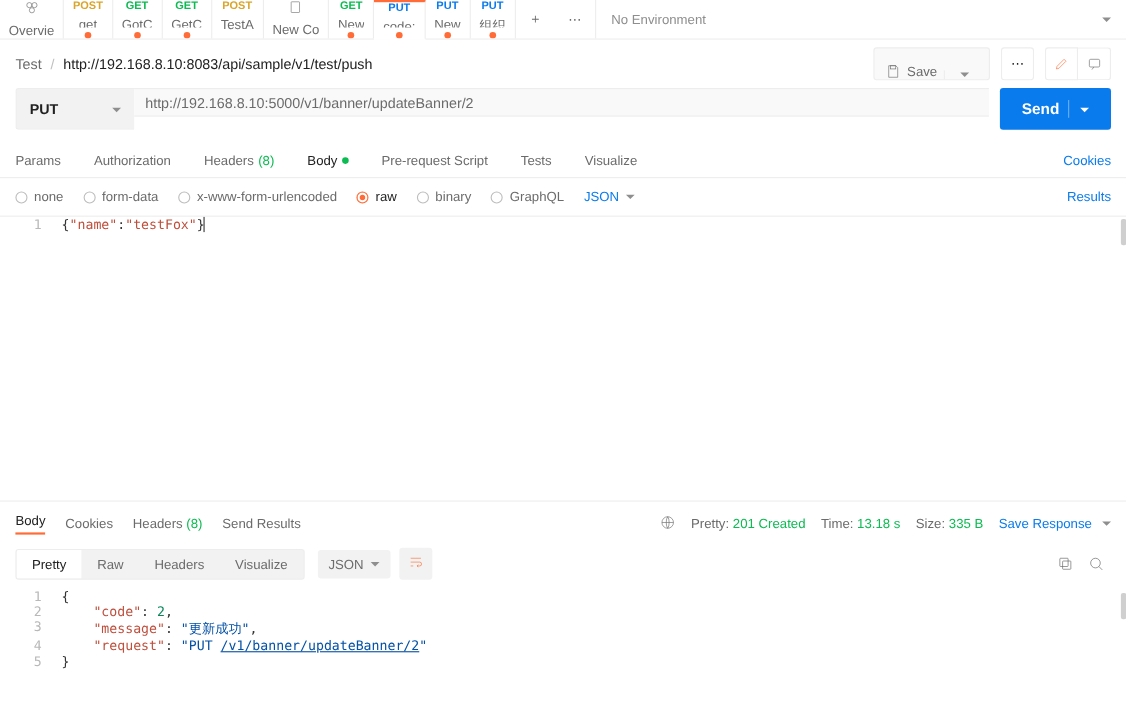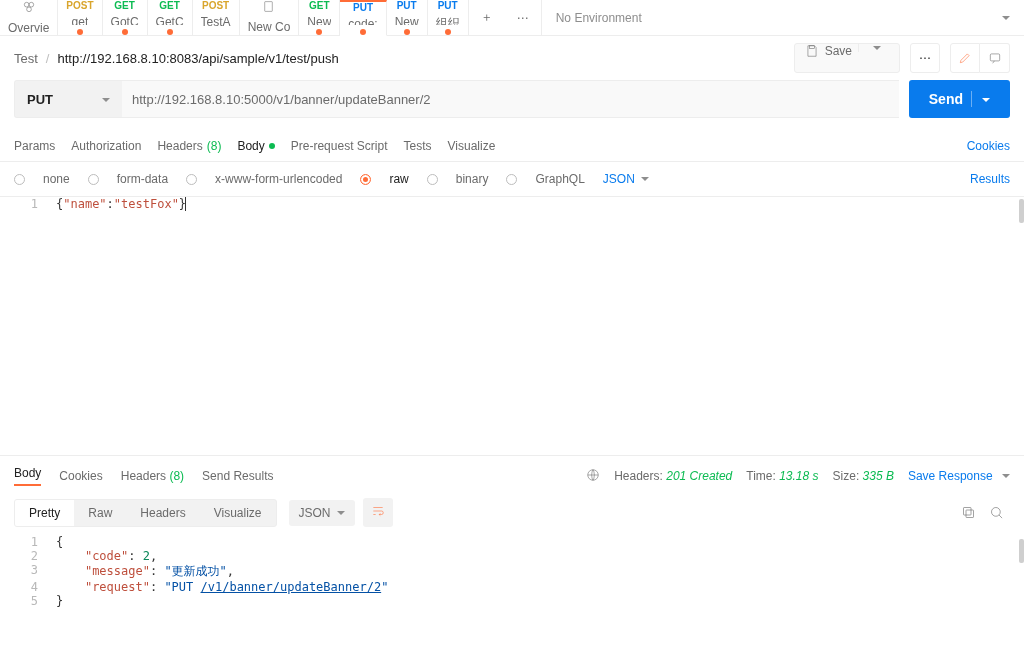--- a/index.html
+++ b/index.html
@@ -32,48 +32,48 @@
   .plus, .dots { width:36px; display:flex; align-items:center; justify-content:center; color:var(--gray); cursor:pointer; }
   .envsel { flex:1; display:flex; align-items:center; padding:0 14px; color:var(--light); border-left:1px solid var(--border); cursor:pointer; justify-content:space-between;}
   .chev::after { content:""; display:inline-block; border:4px solid transparent; border-top-color:var(--light); margin-left:6px; transform:translateY(2px); }
 
   
   .toolbar { display:flex; align-items:center; height:44px; padding:0 14px; gap:10px; }
   .crumbs { display:flex; align-items:center; gap:8px; color:var(--gray); font-size:13px; }
   .crumbs .slash { color:#c0c0c0; }
   .crumbs .name { color:var(--text); }
   .toolbar .spacer { flex:1; }
-  .btn { display:flex; align-items:flex-start; gap:6px; height:30px; padding:0 10px; border:1px solid var(--border); background:var(--bg-light); border-radius:3px; color:var(--gray); cursor:pointer; }
+  .btn { display:flex; align-items:flex-end; gap:6px; height:30px; padding:0 10px; border:1px solid var(--border); background:var(--bg-light); border-radius:3px; color:var(--gray); cursor:pointer; }
   .btn svg { width:14px; height:14px; stroke:var(--gray); fill:none; }
   .splitr { border-left:1px solid var(--border); padding:0 8px; display:flex; align-items:center; }
   .iconbtn { width:30px; height:30px; border:1px solid var(--border); border-radius:3px; display:flex; align-items:center; justify-content:center; cursor:pointer; }
   .iconbtn svg { width:14px; height:14px; stroke:var(--gray); fill:none; }
   .iconbtn.orange svg { stroke:var(--orange); }
   
   
   .urlrow { display:flex; padding:0 14px 12px; gap:10px; }
   .methodsel { width:108px; height:38px; background:var(--bg-btn); border:1px solid var(--border); border-right:none; border-radius:3px 0 0 3px; display:flex; align-items:center; justify-content:space-between; padding:0 12px; font-weight:600; font-size:13px; cursor:pointer; }
-  .urlin { flex:1; height:38px; border:1px solid var(--border); border-left:none; border-right:none; padding:0 10px; font-size:13px; color:var(--gray); outline:none; background:var(--bg-light); }
+  .urlin { flex:1; height:26px; border:1px solid var(--border); border-left:none; border-right:none; padding:0 10px; font-size:13px; color:var(--gray); outline:none; background:var(--bg-light); }
   .send { height:38px; background:var(--blue); color:#fff; border:none; border-radius:3px; font-weight:600; font-size:14px; padding:0 20px; display:flex; align-items:center; gap:8px; cursor:pointer; }
   .send .dd { border-left:1px solid rgba(255,255,255,.4); padding-left:10px; }
   .send .dd::after { content:""; border:4px solid transparent; border-top-color:#fff; display:inline-block; transform:translateY(2px); }
   .urljoin { display:flex; flex:1; }
   
   
-  .subtabs { display:flex; padding:0 14px; gap:16px; height:32px; align-items:center; border-bottom:1px solid var(--border); }
+  .subtabs { display:flex; padding:0 14px; gap:30px; height:32px; align-items:center; border-bottom:1px solid var(--border); }
   .subtabs .st { color:var(--gray); font-size:12px; cursor:pointer; display:flex; gap:4px; align-items:center; }
   .subtabs .st.active { color:var(--text); }
   .subtabs .st .gdot { width:6px; height:6px; border-radius:50%; background:var(--green); }
   .subtabs .grow { flex:1; }
   .cookies { color:var(--blue); cursor:pointer; }
   .cnt { color:var(--green); }
   
   
   .bodyrow { display:flex; padding:10px 14px; gap:18px; align-items:center; font-size:12px; }
-  .radio { display:flex; align-items:center; gap:18px; color:var(--gray); cursor:pointer; }
+  .radio { display:flex; align-items:center; gap:6px; color:var(--gray); cursor:pointer; }
   .radio .r { width:11px; height:11px; border-radius:50%; border:1.5px solid #bdbdbd; }
   .radio.sel .r { border-color:var(--orange); box-shadow: inset 0 0 0 2px #fff, inset 0 0 0 10px var(--orange); }
   .radio.sel { color:var(--text); }
   .jlink { color:var(--blue); display:flex; align-items:center; cursor:pointer; }
   .bodyrow .grow { flex:1; }
   .beaut { color:var(--blue); cursor:pointer; }
   
   
   .editor { height:260px; border-top:1px solid var(--border); border-bottom:1px solid var(--border); overflow:auto; font-family: Menlo, Consolas, monospace; font-size:12px; position:relative;}
   .editor .line { display:flex; }
@@ -82,21 +82,21 @@
   .k { color:var(--red); } .s { color:#0451a5; } .n { color:var(--jgreen); } .p { color:#333; }
   .cursor { border-right:1px solid #333; margin-left:-1px; }
   .bar { position:absolute; right:0; top:2px; width:5px; height:24px; background:#cfcfcf; border-radius:2px;}
   
   
   .resprow { display:flex; padding:10px 14px 4px; align-items:center; gap:18px; font-size:12px;}
   .resprow .rt { color:var(--gray); cursor:pointer; }
   .resprow .rt.active { color:var(--text); border-bottom:2px solid var(--orange); padding-bottom:4px; }
   .resprow .grow { flex:1; }
   .meta { display:flex; gap:14px; align-items:center; color:var(--gray); }
-  .meta .v { color:var(--green);font-style:italic; }
+  .meta .v { color:var(--green); }
   .save-resp { color:var(--blue); cursor:pointer; }
   .globe svg { width:14px; height:14px; stroke:var(--gray); fill:none;}
   
   .viewrow { display:flex; padding:8px 14px; gap:0; align-items:center; }
   .vg { display:flex; border:1px solid var(--border); border-radius:3px; overflow:hidden; }
   .vg .v { padding:6px 14px; color:var(--gray); cursor:pointer; }
   .vg .v.active { background:#fff; color:var(--text); }
   .vg { background:var(--bg-btn); }
   .respjson { margin-left:12px; padding:6px 10px; background:var(--bg-btn); border-radius:3px; color:var(--gray); display:flex; align-items:center; cursor:pointer;}
   .wrap { margin-left:8px; padding:6px 8px; background:var(--bg-btn); border-radius:3px; cursor:pointer; }
@@ -285,21 +285,21 @@
   <div class="rt active">Body</div>
   <div class="rt">Cookies</div>
   <div class="rt"><span>Headers</span> <span class="cnt">(8)</span></div>
   <div class="rt">Send Results</div>
   <div class="grow"></div>
   <div class="meta">
     <span class="globe"><svg viewBox="0 0 24 24">
           <circle cx="12" cy="12" r="9"></circle>
           <path d="M3 12h18M12 3c3 3 3 15 0 18M12 3c-3 3-3 15 0 18"></path>
         </svg></span>
-    <span><span>Headers:</span> <span class="v">201 Created</span></span>
+    <span><span>Pretty:</span> <span class="v">201 Created</span></span>
     <span><span>Time:</span> <span class="v">13.18 s</span></span>
     <span><span>Size:</span> <span class="v">335 B</span></span>
     <span class="save-resp"><span>Save Response</span> <span class="chev" style="border-top-color:var(--blue);"></span></span>
   </div>
 </div>
 
 <div class="viewrow">
   <div class="vg">
     <div class="v active">Pretty</div>
     <div class="v">Raw</div>

